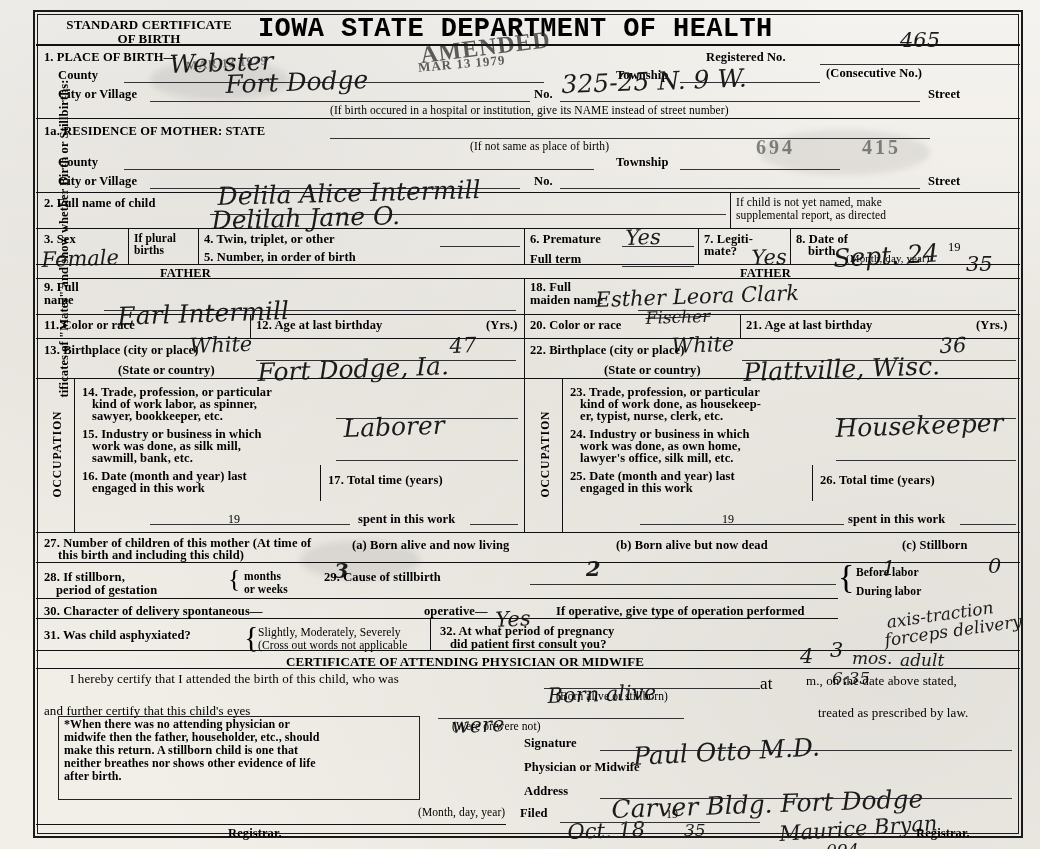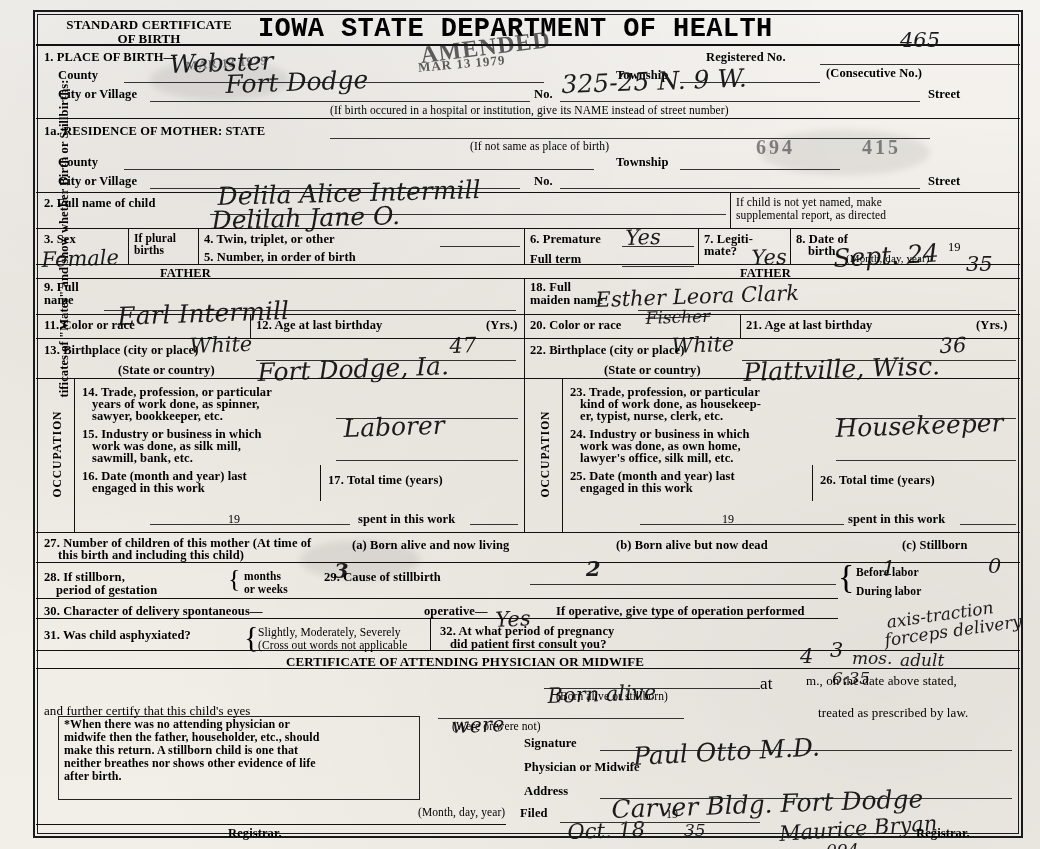--- a/index.html
+++ b/index.html
@@ -282,21 +282,21 @@
   <div class="abs lbl" style="left:604px;top:363px;">(State or country)</div>
 
   <div class="rule" style="left:36px;top:378px;width:984px;"></div>
 
   <div class="vrule" style="left:74px;top:378px;height:154px;"></div>
   <div class="occ-vert" style="left:-3px;top:448px;width:120px;text-align:center;">OCCUPATION</div>
   <div class="vrule" style="left:562px;top:378px;height:154px;"></div>
   <div class="occ-vert" style="left:485px;top:448px;width:120px;text-align:center;">OCCUPATION</div>
 
   <div class="abs lbl" style="left:82px;top:385px;">14. Trade, profession, or particular</div>
-  <div class="abs lbl" style="left:92px;top:397px;">years of work done, as spinner,</div>
+  <div class="abs lbl" style="left:92px;top:397px;">kind of work labor, as spinner,</div>
   <div class="abs lbl" style="left:92px;top:409px;">sawyer, bookkeeper, etc.</div>
   <div class="dotline" style="left:336px;top:418px;width:182px;"></div>
   <div class="hw big" style="left:344px;top:414px;transform:rotate(-2deg);">Laborer</div>
 
   <div class="abs lbl" style="left:82px;top:427px;">15. Industry or business in which</div>
   <div class="abs lbl" style="left:92px;top:439px;">work was done, as silk mill,</div>
   <div class="abs lbl" style="left:92px;top:451px;">sawmill, bank, etc.</div>
   <div class="dotline" style="left:336px;top:460px;width:182px;"></div>
 
   <div class="abs lbl" style="left:82px;top:469px;">16. Date (month and year) last</div>
@@ -375,20 +375,21 @@
   <div class="hw med" style="left:830px;top:638px;">3</div>
   <div class="hw sml" style="left:852px;top:648px;">mos.</div>
   <div class="hw sml" style="left:900px;top:650px;">adult</div>
 
   <div class="rule" style="left:36px;top:650px;width:984px;"></div>
 
   <div class="abs lbl" style="left:286px;top:655px;font-size:13px;">CERTIFICATE OF ATTENDING PHYSICIAN OR MIDWIFE</div>
   <div class="hw sml" style="left:832px;top:668px;">6:35</div>
   <div class="rule" style="left:36px;top:668px;width:984px;"></div>
 
+  <div class="abs lbl norm" style="left:70px;top:672px;font-size:13px;">I hereby certify that I attended the birth of this child, who was</div>
   <div class="dotline" style="left:544px;top:688px;width:216px;"></div>
   <div class="hw med" style="left:548px;top:684px;transform:rotate(-2deg);">Born alive</div>
   <div class="abs lbl norm" style="left:760px;top:674px;font-size:17px;">at</div>
   <div class="abs lbl norm" style="left:806px;top:674px;font-size:13px;">m., on the date above stated,</div>
   <div class="abs lbl norm" style="left:556px;top:690px;font-size:11.5px;">(Born alive or stillborn)</div>
 
   <div class="abs lbl norm" style="left:44px;top:704px;font-size:13px;">and further certify that this child's eyes</div>
   <div class="dotline" style="left:438px;top:718px;width:246px;"></div>
   <div class="hw med" style="left:452px;top:714px;transform:rotate(-2deg);">were</div>
   <div class="abs lbl norm" style="left:818px;top:706px;font-size:13px;">treated as prescribed by law.</div>

